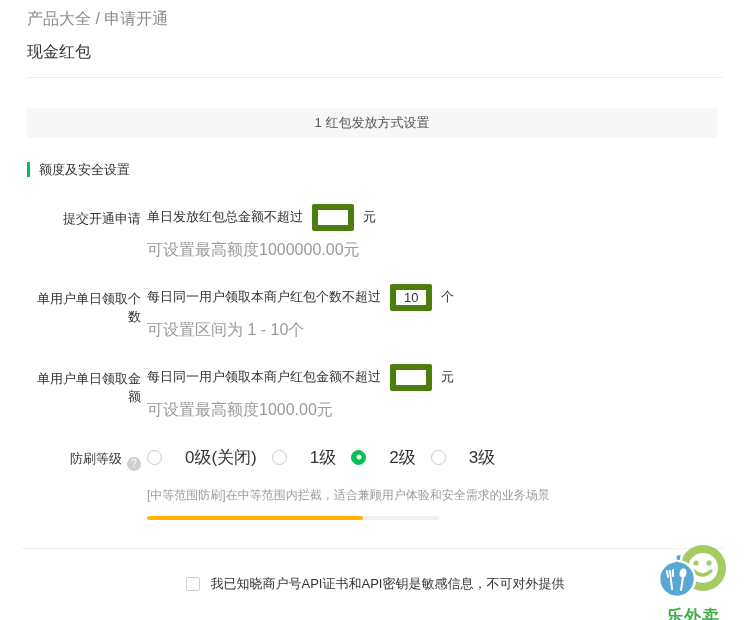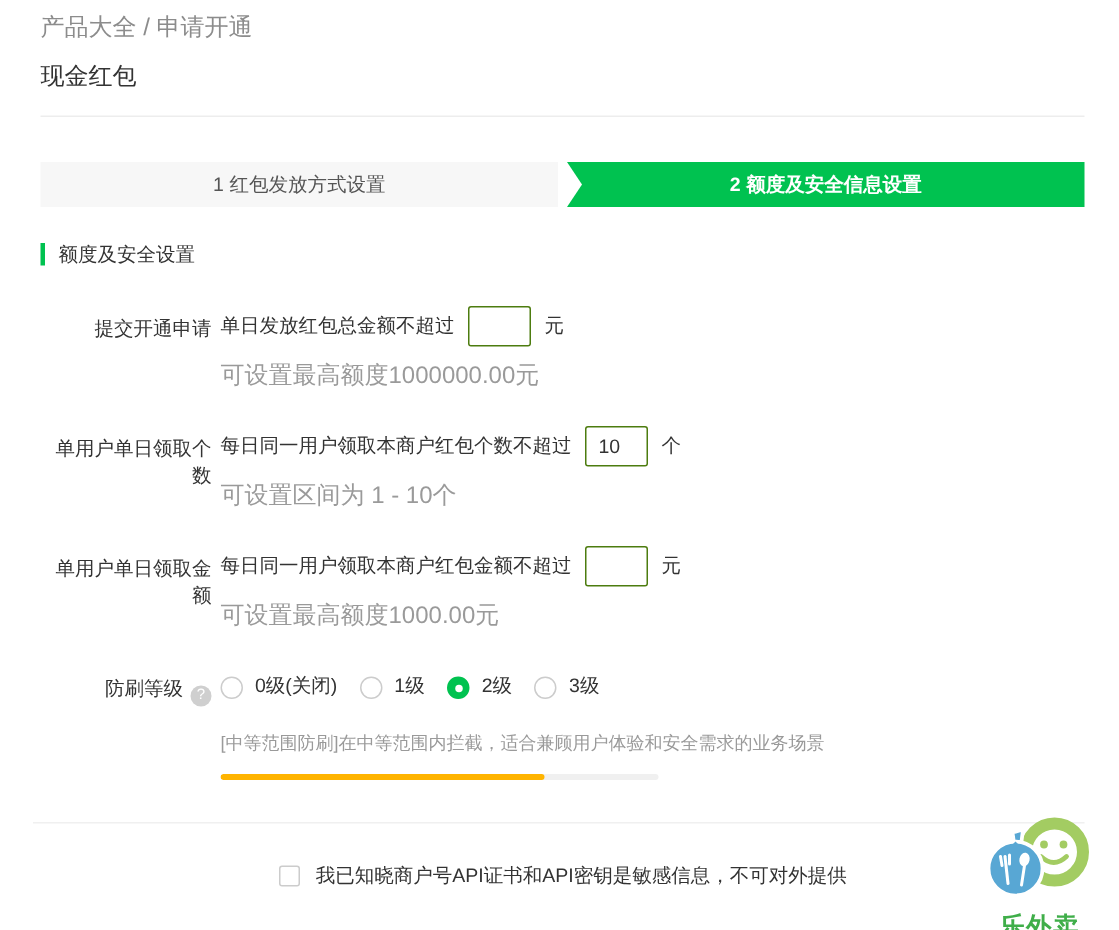--- a/index.html
+++ b/index.html
@@ -31,29 +31,29 @@
 
   
   .section-title{margin-top:24px;font-size:13px;color:#333;border-left:3px solid var(--green);padding-left:9px;line-height:15px;}
 
   
   .form{margin-top:26px;}
   .form-row{display:flex;margin-bottom:22px;}
   .row-label{width:114px;min-width:114px;text-align:right;font-size:13px;color:#333;padding-top:7px;display:flex;justify-content:flex-end;align-items:flex-start;gap:5px;}
   .row-content{margin-left:6px;}
   .field-line{display:flex;align-items:center;font-size:13px;color:#333;height:28px;}
-  .field-input{width:42px;height:27px;border:1px solid #4d7c0f;border-radius:2px;margin:0 9px;padding:0 8px;font-size:13px;color:#333;outline:none;background:#fff;font-family:inherit;}
+  .field-input{width:42px;height:27px;border:6px solid #4d7c0f;border-radius:2px;margin:0 9px;padding:0 8px;font-size:13px;color:#333;outline:none;background:#fff;font-family:inherit;}
   .field-hint{font-size:16px;color:#9a9a9a;margin-top:9px;}
 
   
   .help-icon{width:14px;height:14px;border-radius:50%;background:#cfcfcf;color:#fff;font-size:10px;line-height:14px;text-align:center;margin-top:7px;display:inline-block;}
 
   
   .radio-group{display:flex;align-items:center;gap:15px;height:28px;}
-  .radio-option{display:flex;align-items:flex-end;gap:8px;font-size:13px;color:#333;cursor:pointer;}
+  .radio-option{display:flex;align-items:center;gap:23px;font-size:17px;color:#333;cursor:pointer;}
   .radio-circle{width:15px;height:15px;border-radius:50%;border:1px solid #ccc;background:#fff;position:relative;}
   .radio-option.checked .radio-circle{background:var(--green);border-color:var(--green);}
   .radio-option.checked .radio-circle::after{
     content:"";position:absolute;left:50%;top:50%;width:5px;height:5px;border-radius:50%;
     background:#fff;transform:translate(-50%,-50%);
   }
   .anti-fraud-desc{font-size:12px;color:#9a9a9a;margin-top:16px;}
   .progress-track{width:292px;height:4px;border-radius:2px;background:#f0f0f0;margin-top:12px;overflow:hidden;}
   .progress-fill{height:100%;border-radius:2px;background:var(--yellow);}
 
@@ -82,23 +82,20 @@
   <div class="breadcrumb">产品大全 / 申请开通</div>
 
   <div class="page-title">现金红包</div>
 
   <div class="divider"></div>
 
   <div class="stepbar">
     <div class="step step-1">
       <span>1 红包发放方式设置</span>
     </div>
-    <div class="step step-2">
-      <span>2 额度及安全信息设置</span>
-    </div>
   </div>
 
   <div class="section-title">额度及安全设置</div>
 
   <div class="form">
 
     <div class="form-row">
       <div class="row-label">提交开通申请</div>
       <div class="row-content">
         <div class="field-line">

